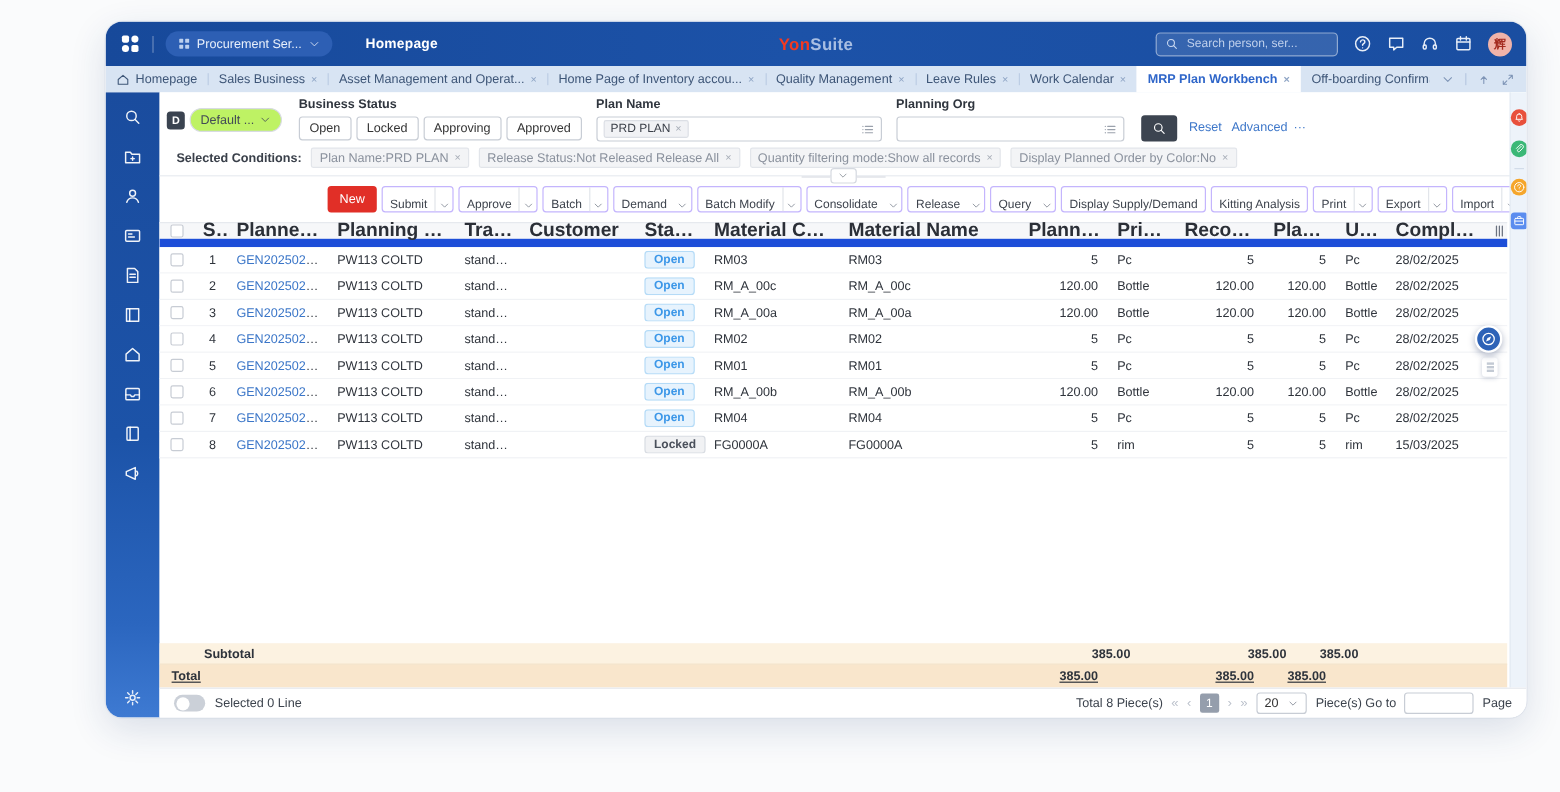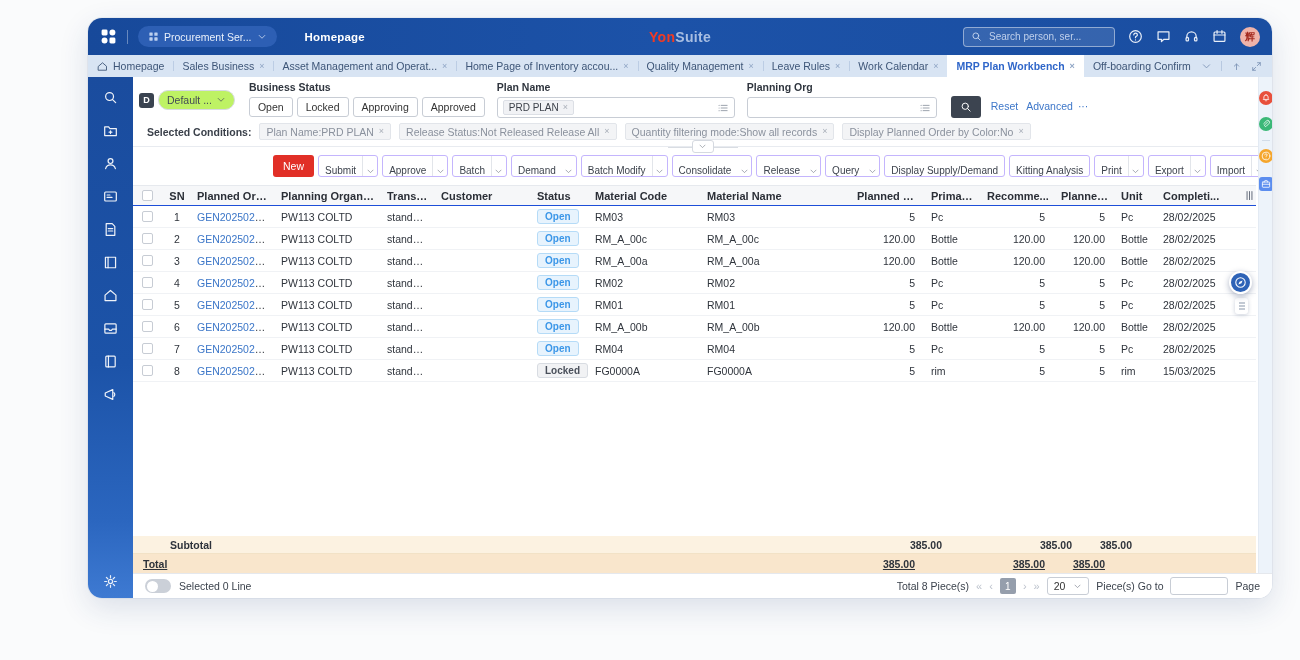--- a/index.html
+++ b/index.html
@@ -106,22 +106,22 @@
   .tbtn{height:22px;border:1px solid #c4b5fd;border-radius:3px;background:#fff;font-size:10px;
     color:#3D434D;display:flex;align-items:flex-end;cursor:pointer;flex:0 0 auto;white-space:nowrap}
   .tbtn .lbl{padding:0 6px}
   .tbtn .sep{width:1px;align-self:stretch;background:#E2E5EA}
   .tbtn .car{width:14px;display:flex;align-items:center;justify-content:center;color:#707785}
   .tbtn .car .car8{width:9px;height:9px}
 
   
   .grid{flex:1;display:flex;flex-direction:column;min-height:0;padding-right:16px}
   .g-head{display:grid;height:21px;align-items:center;background:#F6F7F9;
-    border-top:1px solid #E6E9EE;border-bottom:1px solid #1d4ed8;
-    font-weight:700;font-size:11px;color:#2B2F37}
+    border-top:1px solid #E6E9EE;border-bottom:7px solid #1d4ed8;
+    font-weight:700;font-size:16px;color:#2B2F37}
   .g-row{display:grid;height:22px;align-items:center;border-bottom:1px solid #F0F2F5;
     font-size:10.5px;color:#2F343C;background:#fff}
   .cell{padding:0 6px;white-space:nowrap;overflow:hidden;text-overflow:ellipsis;min-width:0}
   .cell.right{text-align:right;padding-right:10px}
   .cell.center{text-align:center}
   .link{color:#3B76C8;cursor:pointer}
   .pill{display:inline-flex;height:15px;align-items:center;padding:0 7px;border-radius:3px;
     font-size:10px;font-weight:600}
   .pill.open{background:#E7F3FD;color:#3C97E8;border:1px solid #B5DBF7}
   .pill.locked{background:#F1F2F4;color:#4A505B;border:1px solid #D8DCE2}

